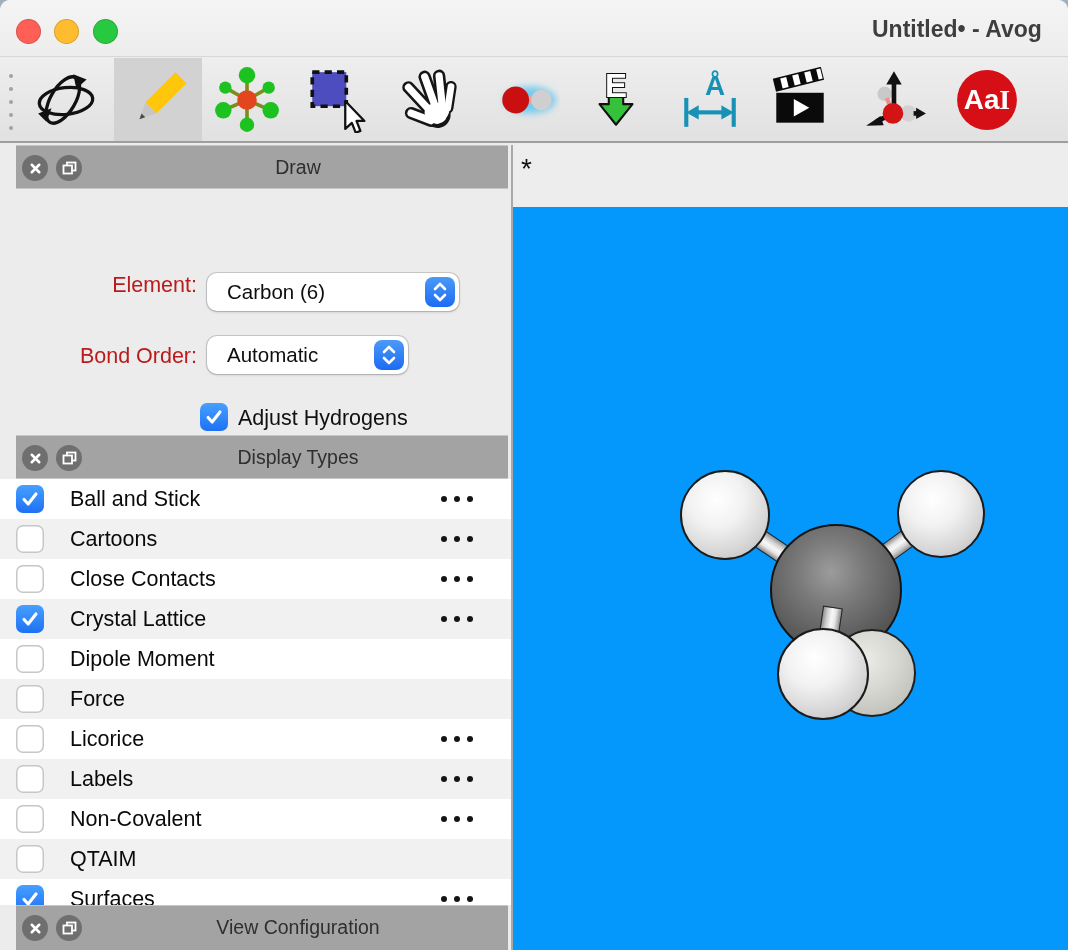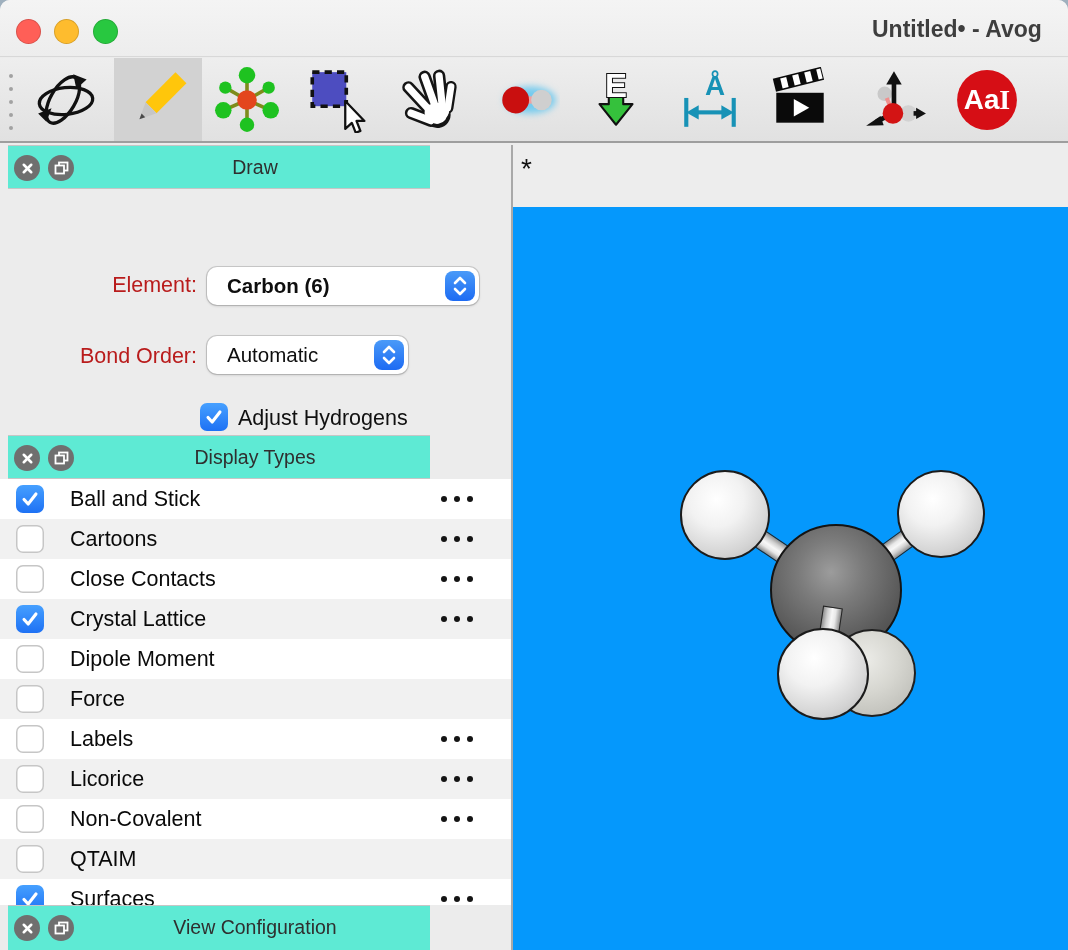--- a/index.html
+++ b/index.html
@@ -26,37 +26,37 @@
           justify-content:center; background:transparent; border:none; cursor:default; }
   .tool.selected { background:#D2D2D2; }
   .tool svg { display:block; }
   svg text { font-family:"Liberation Sans", sans-serif; }
 
   
   #main { position:absolute; left:0; top:145px; width:1068px; height:805px; }
   #sidebar { position:absolute; left:0; top:0; width:511px; height:805px; background:#ECECEC; }
   #splitter { position:absolute; left:511px; top:0; width:2px; height:805px; background:#A9A9A9; }
 
-  .panel-header { position:absolute; left:8px; width:422px; height:44px; background:#5eead4;
+  .panel-header { position:absolute; left:16px; width:492px; height:44px; background:#a3a3a3;
                   border-top:1px solid #C6C6C6; border-bottom:1px solid #C6C6C6; }
   .ph-btn { position:absolute; top:9px; width:26px; height:26px; border-radius:50%;
             background:#6F6F6F; border:none; display:flex; align-items:center; justify-content:center; }
   .ph-btn.close { left:6px; } .ph-btn.float { left:40px; }
   .ph-title { position:absolute; left:72px; right:0; top:0; height:42px; line-height:42px;
               text-align:center; font-size:19.5px; color:#2F2F2F; }
 
   
   #draw-header { top:0; }
   #draw-body { position:absolute; left:0; top:44px; width:511px; height:246px; }
   .field-label { position:absolute; font-size:21.5px; color:#b91c1c; text-align:right; width:160px; }
   #element-label { left:37px; top:84px; }
   #bondorder-label { left:37px; top:155px; }
   .dropdown { position:absolute; height:38px; background:#FFFFFF; border-radius:10px;
               box-shadow:0 0 0 1px rgba(0,0,0,.14), 0 1px 3px rgba(0,0,0,.18); }
-  #element-dd { left:207px; top:78px; width:272px;font-weight:bold; }
+  #element-dd { left:207px; top:84px; width:252px; }
   #bondorder-dd { left:207px; top:147px; width:201px; }
   .dd-value { position:absolute; left:20px; top:0; height:38px; line-height:38px; font-size:20.5px; color:#0E0E0E; }
   .dd-stepper { position:absolute; right:4px; top:4px; width:30px; height:30px; border-radius:8px;
                 background:linear-gradient(#4A9AF8,#1D6BF3); display:flex; align-items:center; justify-content:center; }
   .checkbox { position:absolute; width:28px; height:28px; border-radius:7px; background:#FFFFFF;
               box-shadow:inset 0 0 0 1.5px #C6C6C6; display:flex; align-items:center; justify-content:center; }
   .checkbox.checked { background:linear-gradient(#46A0FF,#1E71F4); box-shadow:none; }
   .checkbox svg { display:none; }
   .checkbox.checked svg { display:block; }
   #adjust-h-cb { left:200px; top:214px; }
@@ -384,33 +384,33 @@
       
     </div>
     <span class="dt-label">Force</span>
 
   </div>
 
   <div class="dt-row">
     <div class="checkbox">
       
     </div>
+    <span class="dt-label">Licorice</span>
+    <span class="dots">
+              <i></i>
+              <i></i>
+              <i></i>
+            </span>
+  </div>
+
+  <div class="dt-row">
+    <div class="checkbox">
+      
+    </div>
     <span class="dt-label">Labels</span>
-    <span class="dots">
-              <i></i>
-              <i></i>
-              <i></i>
-            </span>
-  </div>
-
-  <div class="dt-row">
-    <div class="checkbox">
-      
-    </div>
-    <span class="dt-label">Licorice</span>
     <span class="dots">
               <i></i>
               <i></i>
               <i></i>
             </span>
   </div>
 
   <div class="dt-row">
     <div class="checkbox">
       

